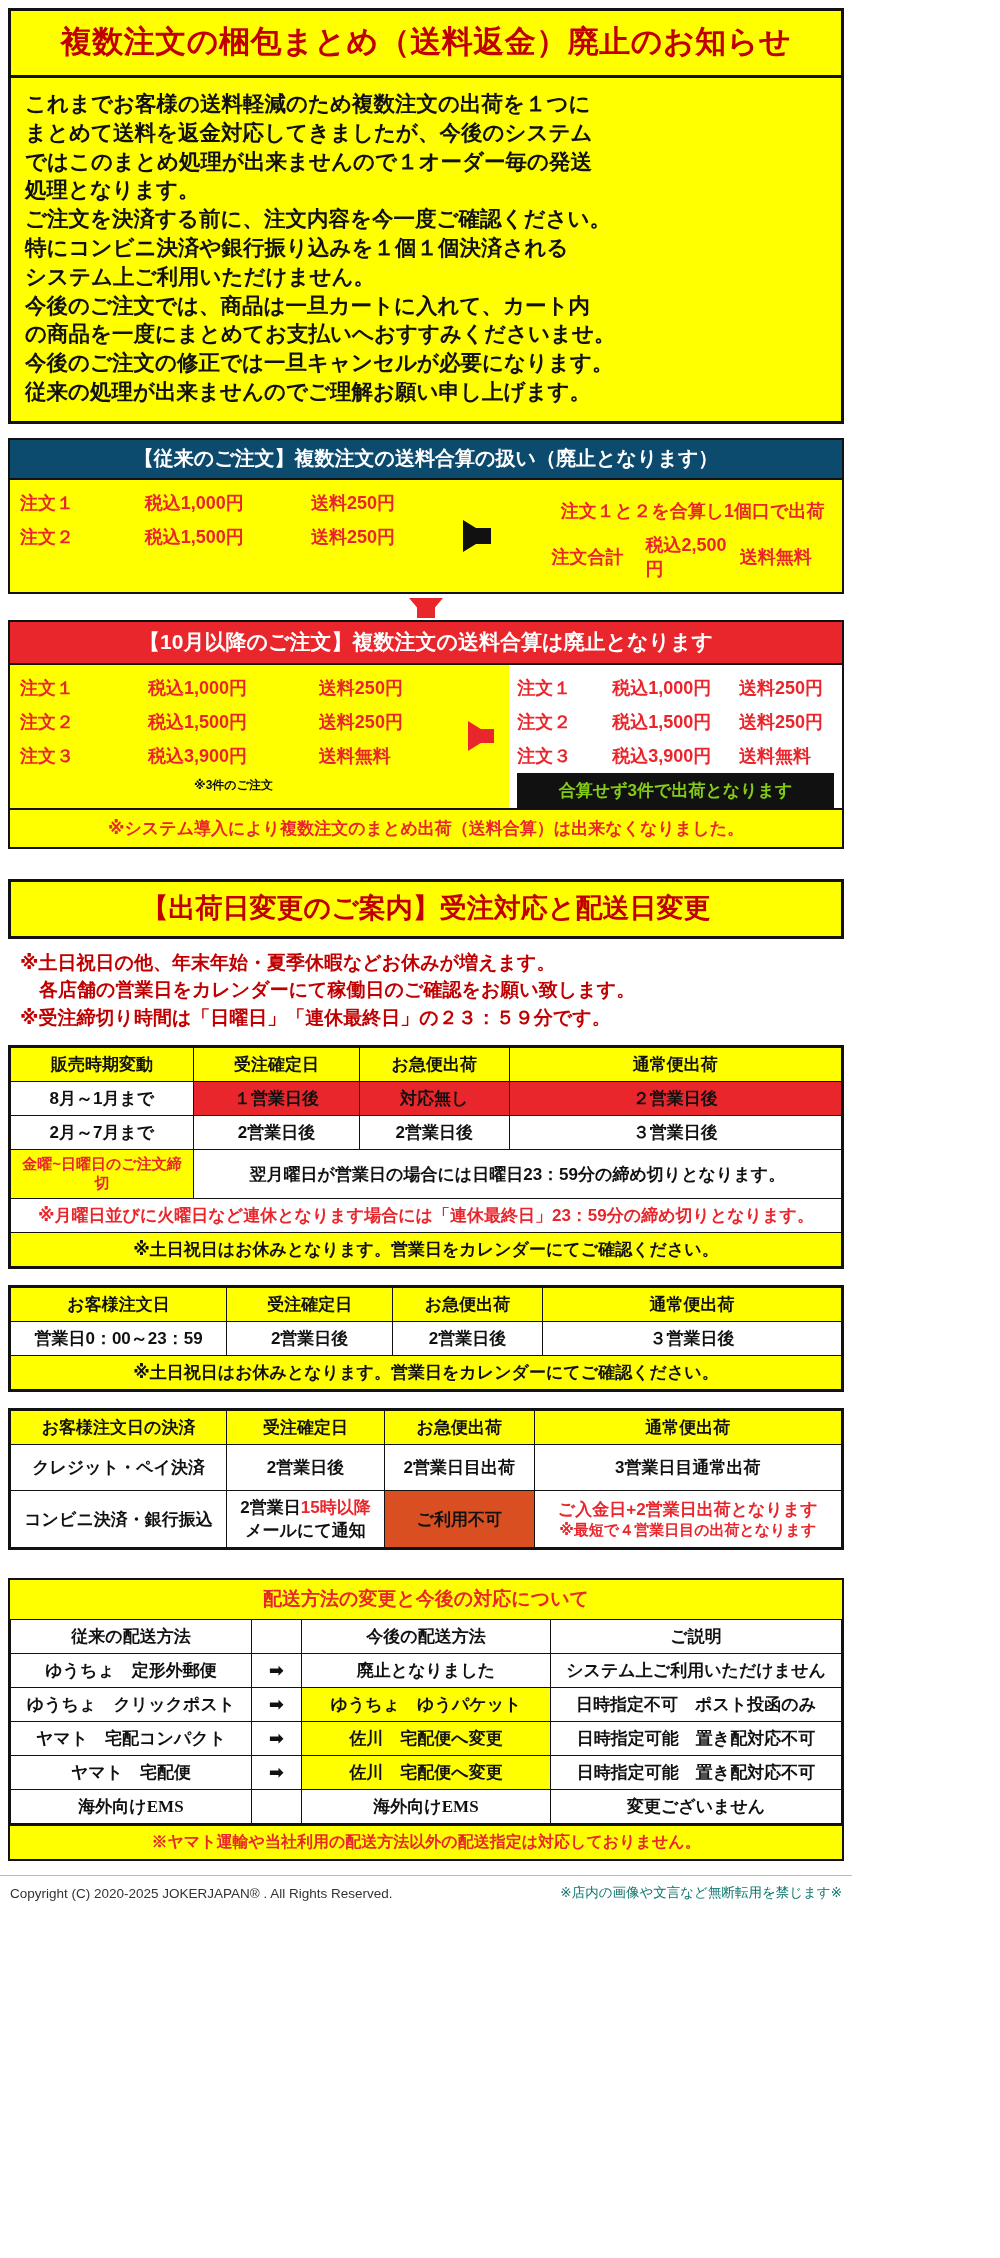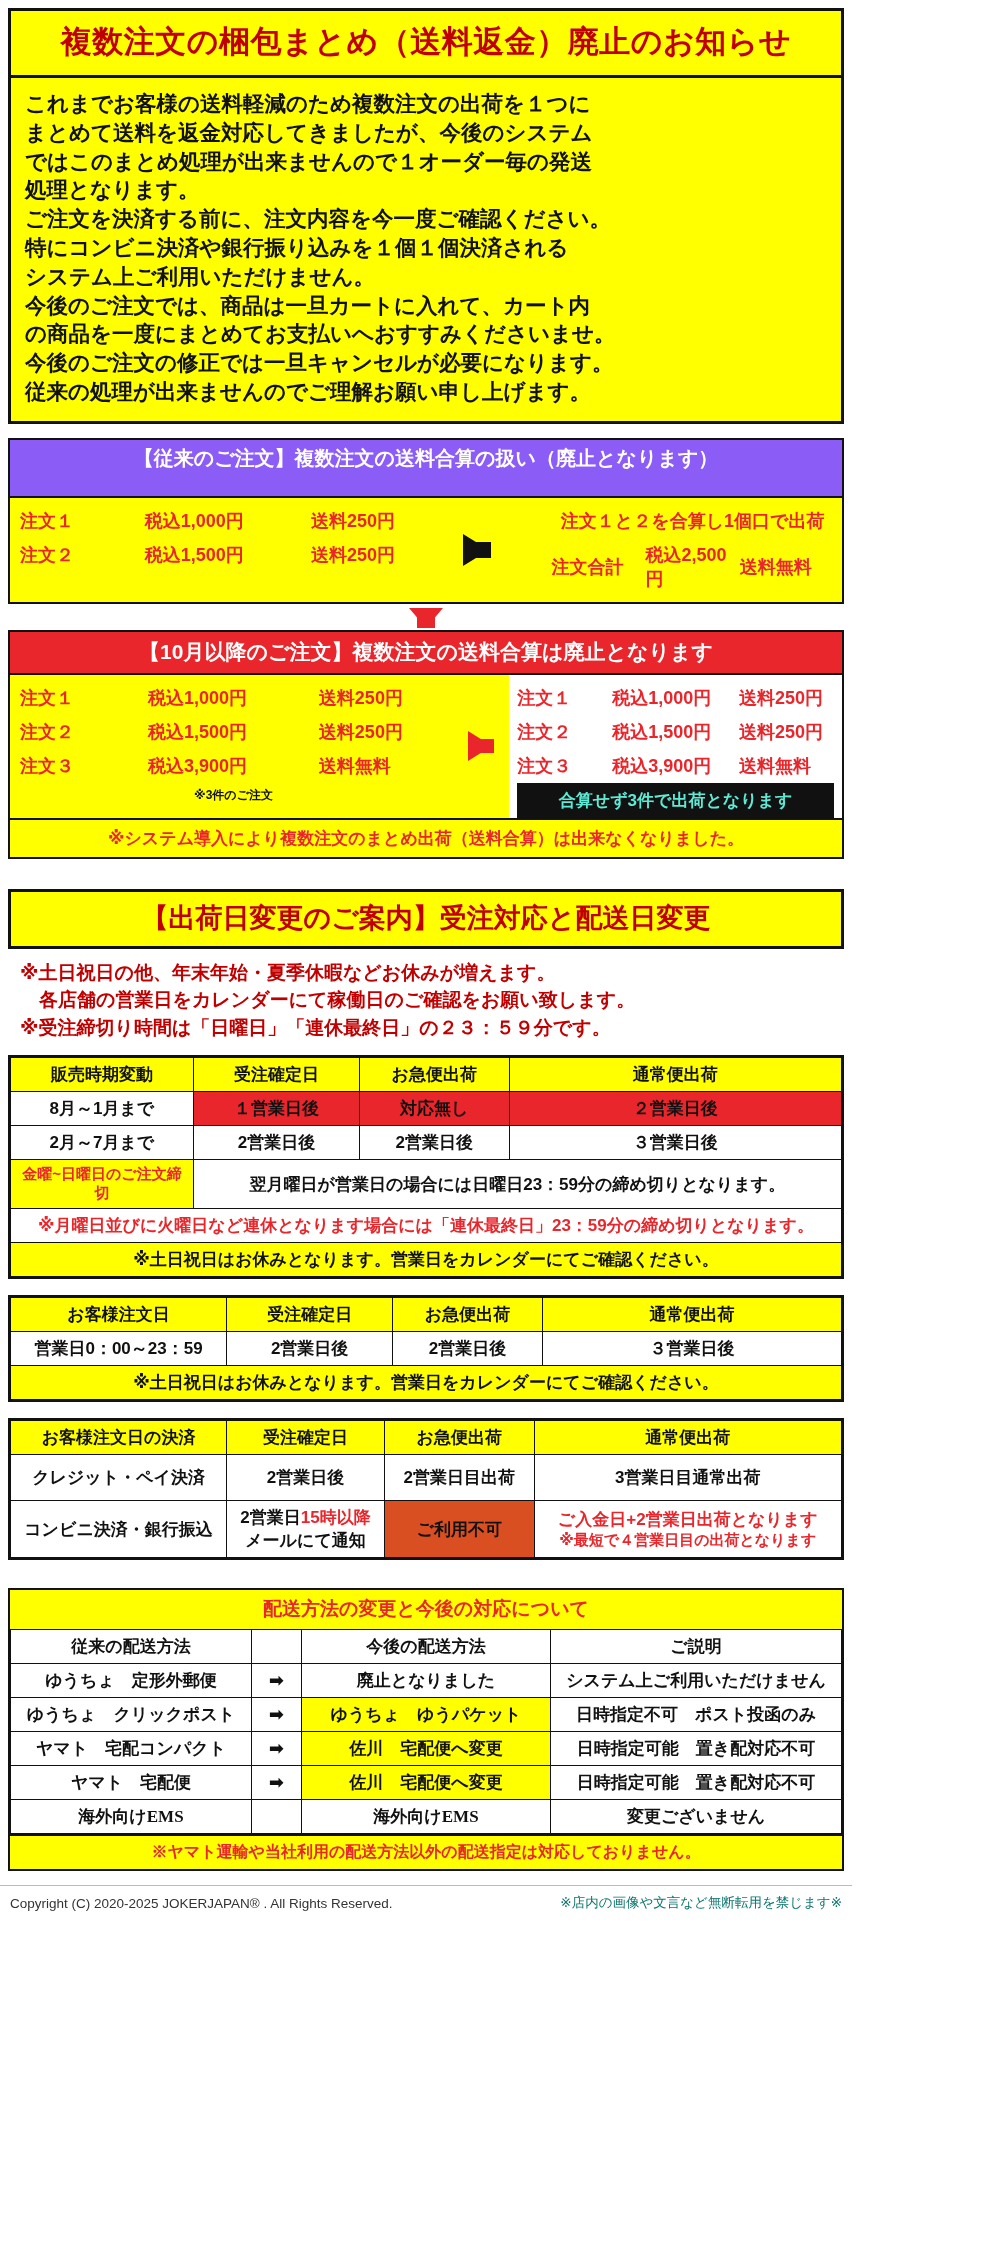--- a/index.html
+++ b/index.html
@@ -39,26 +39,26 @@
     font-size: 21.5px;
     font-weight: bold;
     line-height: 1.34;
     letter-spacing: 0px;
   }
 
   
   .sec { margin: 14px 8px 0 8px; }
 
   .grayhdr {
-    background: #8b5cf6;
+    background: #0c4a6e;
     color: #ffffff;
     font-weight: bold;
     font-size: 20px;
     text-align: center;
-    padding: 5px 0 24px 0;
+    padding: 5px 0 6px 0;
     border: 2px solid #111;
   }
   .redhdr {
     background: #e8262b;
     color: #ffffff;
     font-weight: bold;
     font-size: 21px;
     text-align: center;
     padding: 6px 0 7px 0;
     border: 2px solid #111;
@@ -80,21 +80,21 @@
 
   
   .oldblock {
     display: flex;
     background: #ffff00;
     border: 2px solid #111;
     border-top: none;
   }
   .oldblock .left { width: 54%; padding: 6px 4px 6px 10px; }
   .oldblock .mid  { width: 9%; display:flex; align-items:center; justify-content:center; }
-  .oldblock .right{ width: 37%; padding: 6px 8px 6px 4px; margin-left: 36px; }
+  .oldblock .right{ width: 37%; padding: 14px 8px 6px 4px; margin-left: 36px; }
   .rowline {
     display: flex; align-items: center;
     font-size: 18px; font-weight: bold; color: #111;
     padding: 5px 0;
   }
   .rowline .c1 { width: 30%; }
   .rowline .c2 { width: 40%; }
   .rowline .c3 { width: 30%; }
   .red { color: #e8262b; }
   .arrow-black {
@@ -144,21 +144,21 @@
   
   .newblock { display:flex; border:2px solid #111; border-top:none; }
   .newblock .left { width: 53%; background:#ffff00; padding: 6px 4px 0 10px;}
   .newblock .mid { width: 7%; background:#ffff00; display:flex; align-items:center; justify-content:center;}
   .newblock .right{ width: 40%; background:#ffffff; padding: 6px 8px 0 8px;}
   .note-3 {
     background:#ffff00; text-align:center; font-size:12px; font-weight:bold;
     color:#111; padding: 4px 0 6px 0;
   }
   .blackbar {
-    background:#111; color:#5eead4; font-size:17px; font-weight:bold;
+    background:#111; color:#84cc16; font-size:17px; font-weight:bold;
     text-align:center; padding:6px 8px;
   }
   .footnote-yellow {
     background:#ffff00; border:2px solid #111; border-top:none;
     text-align:center; color:#e8262b; font-weight:bold; font-size:17px;
     padding:7px 4px;
   }
 
   
   .bighdr {

